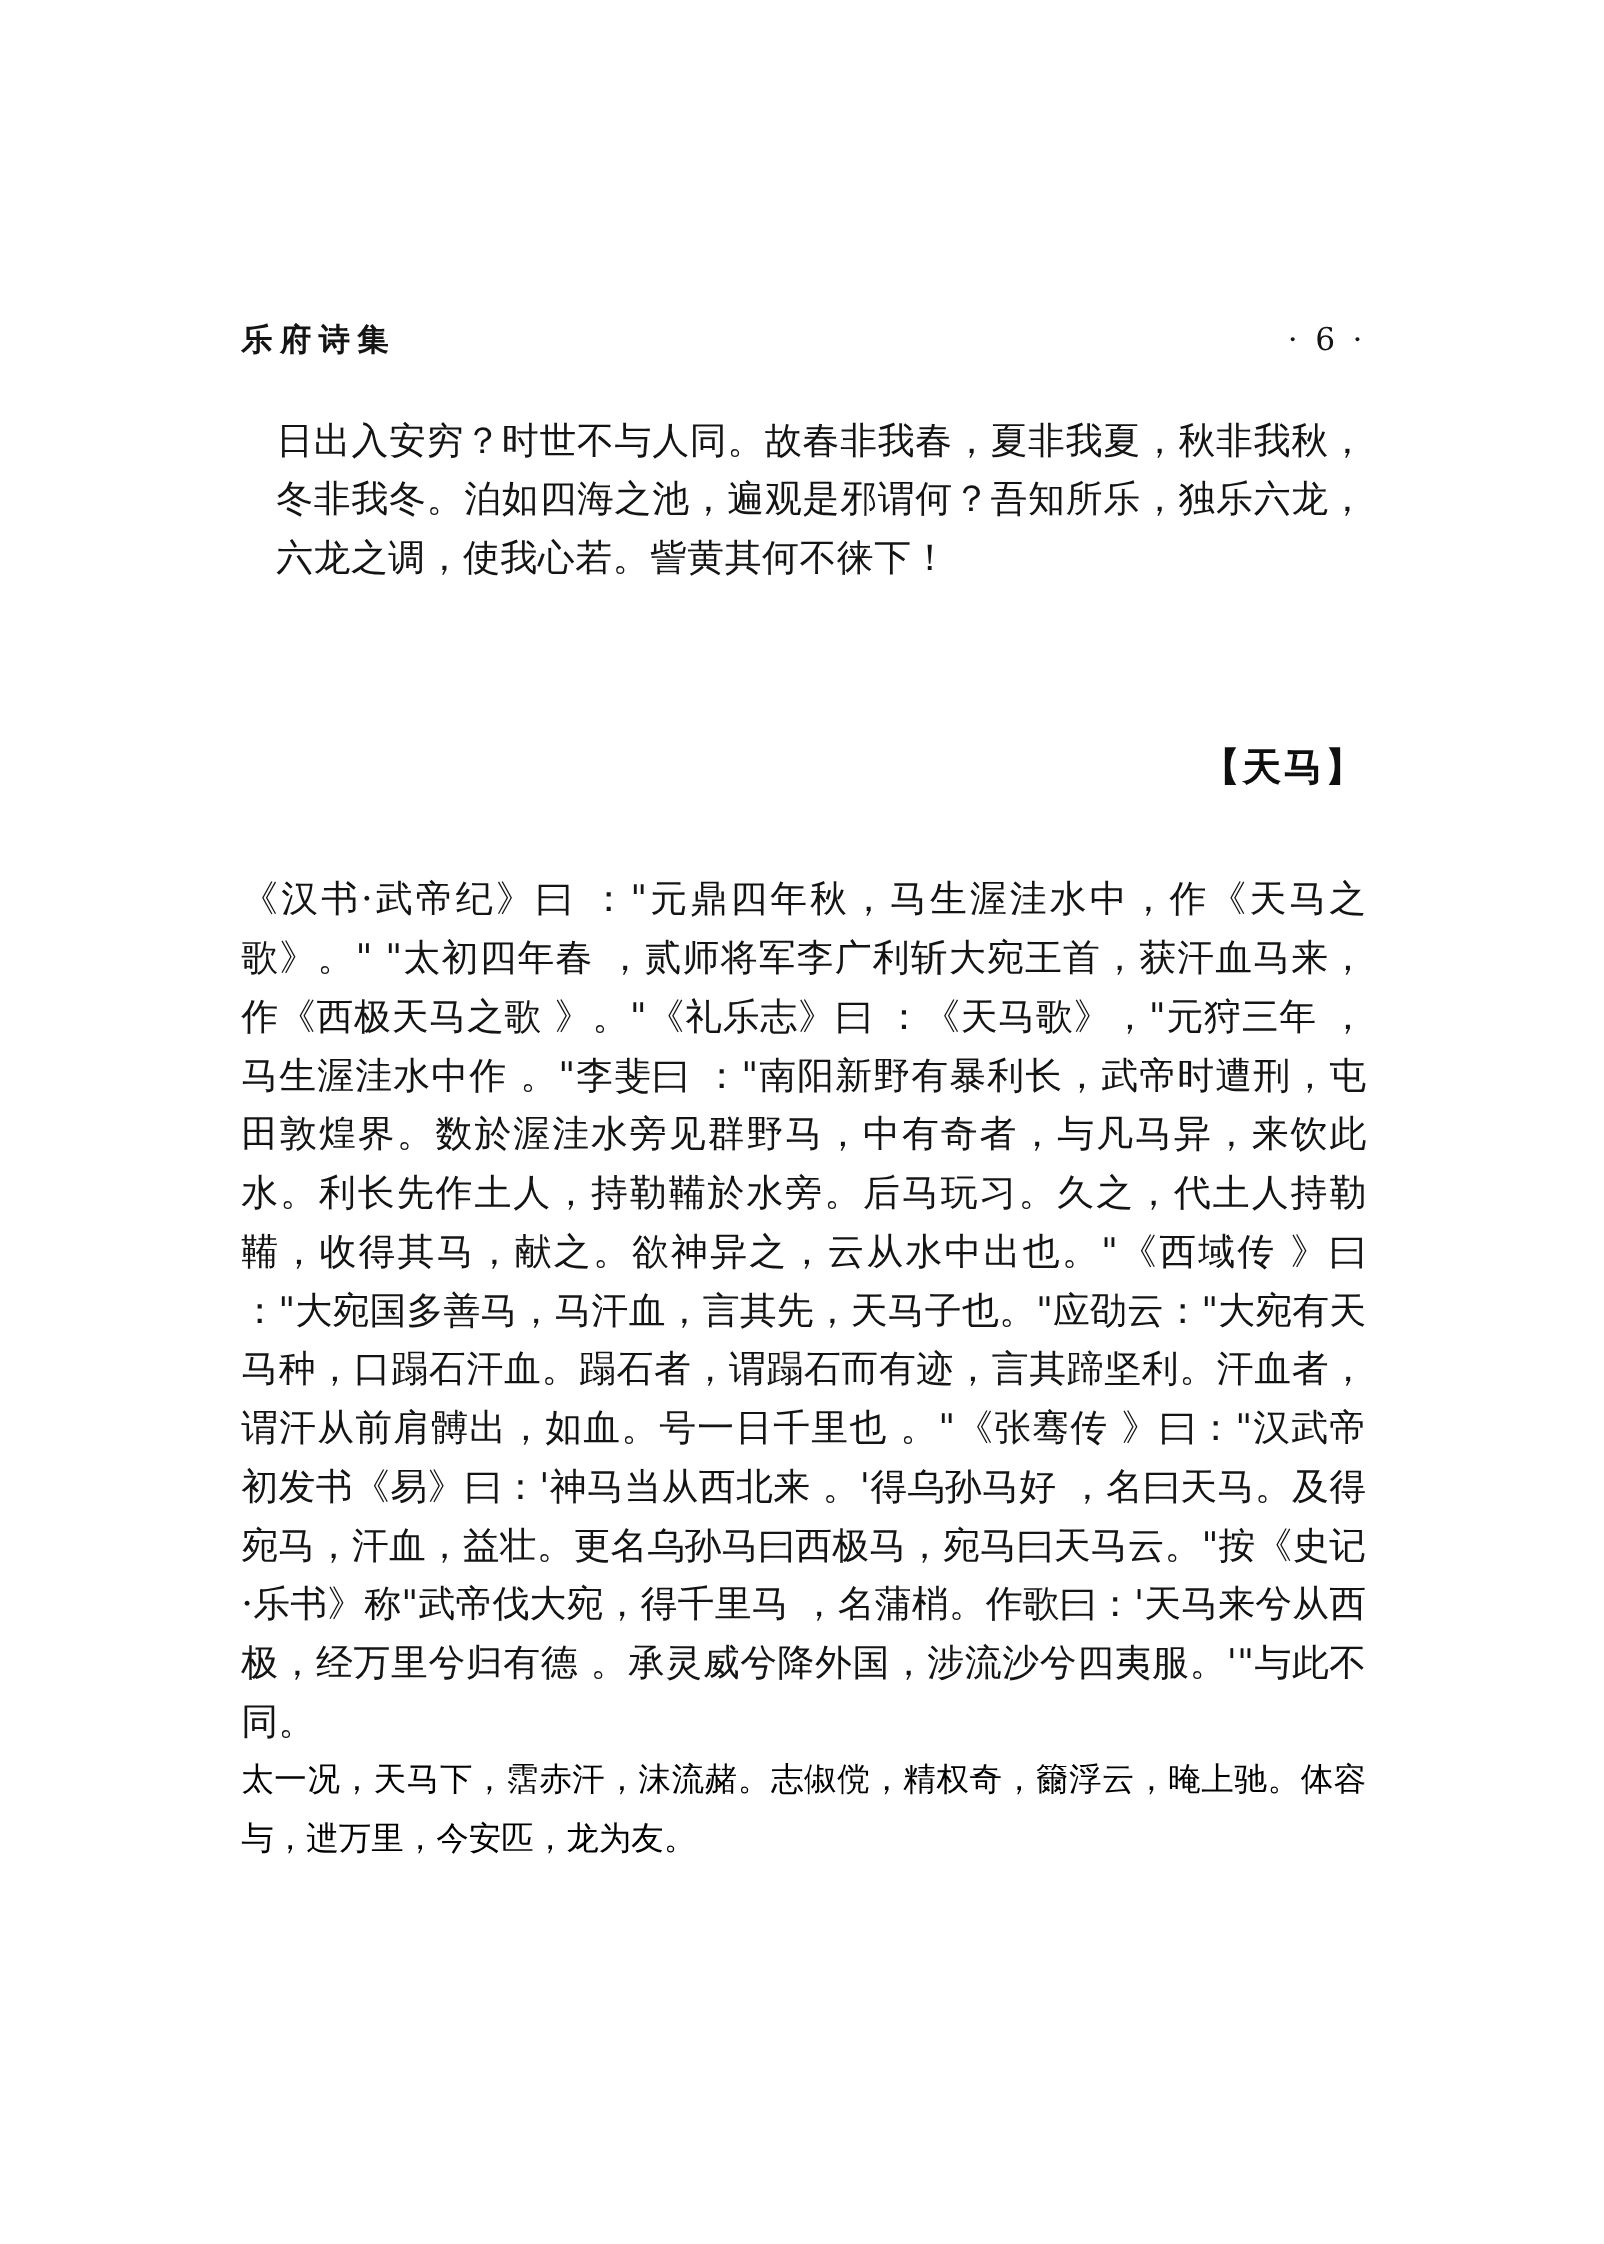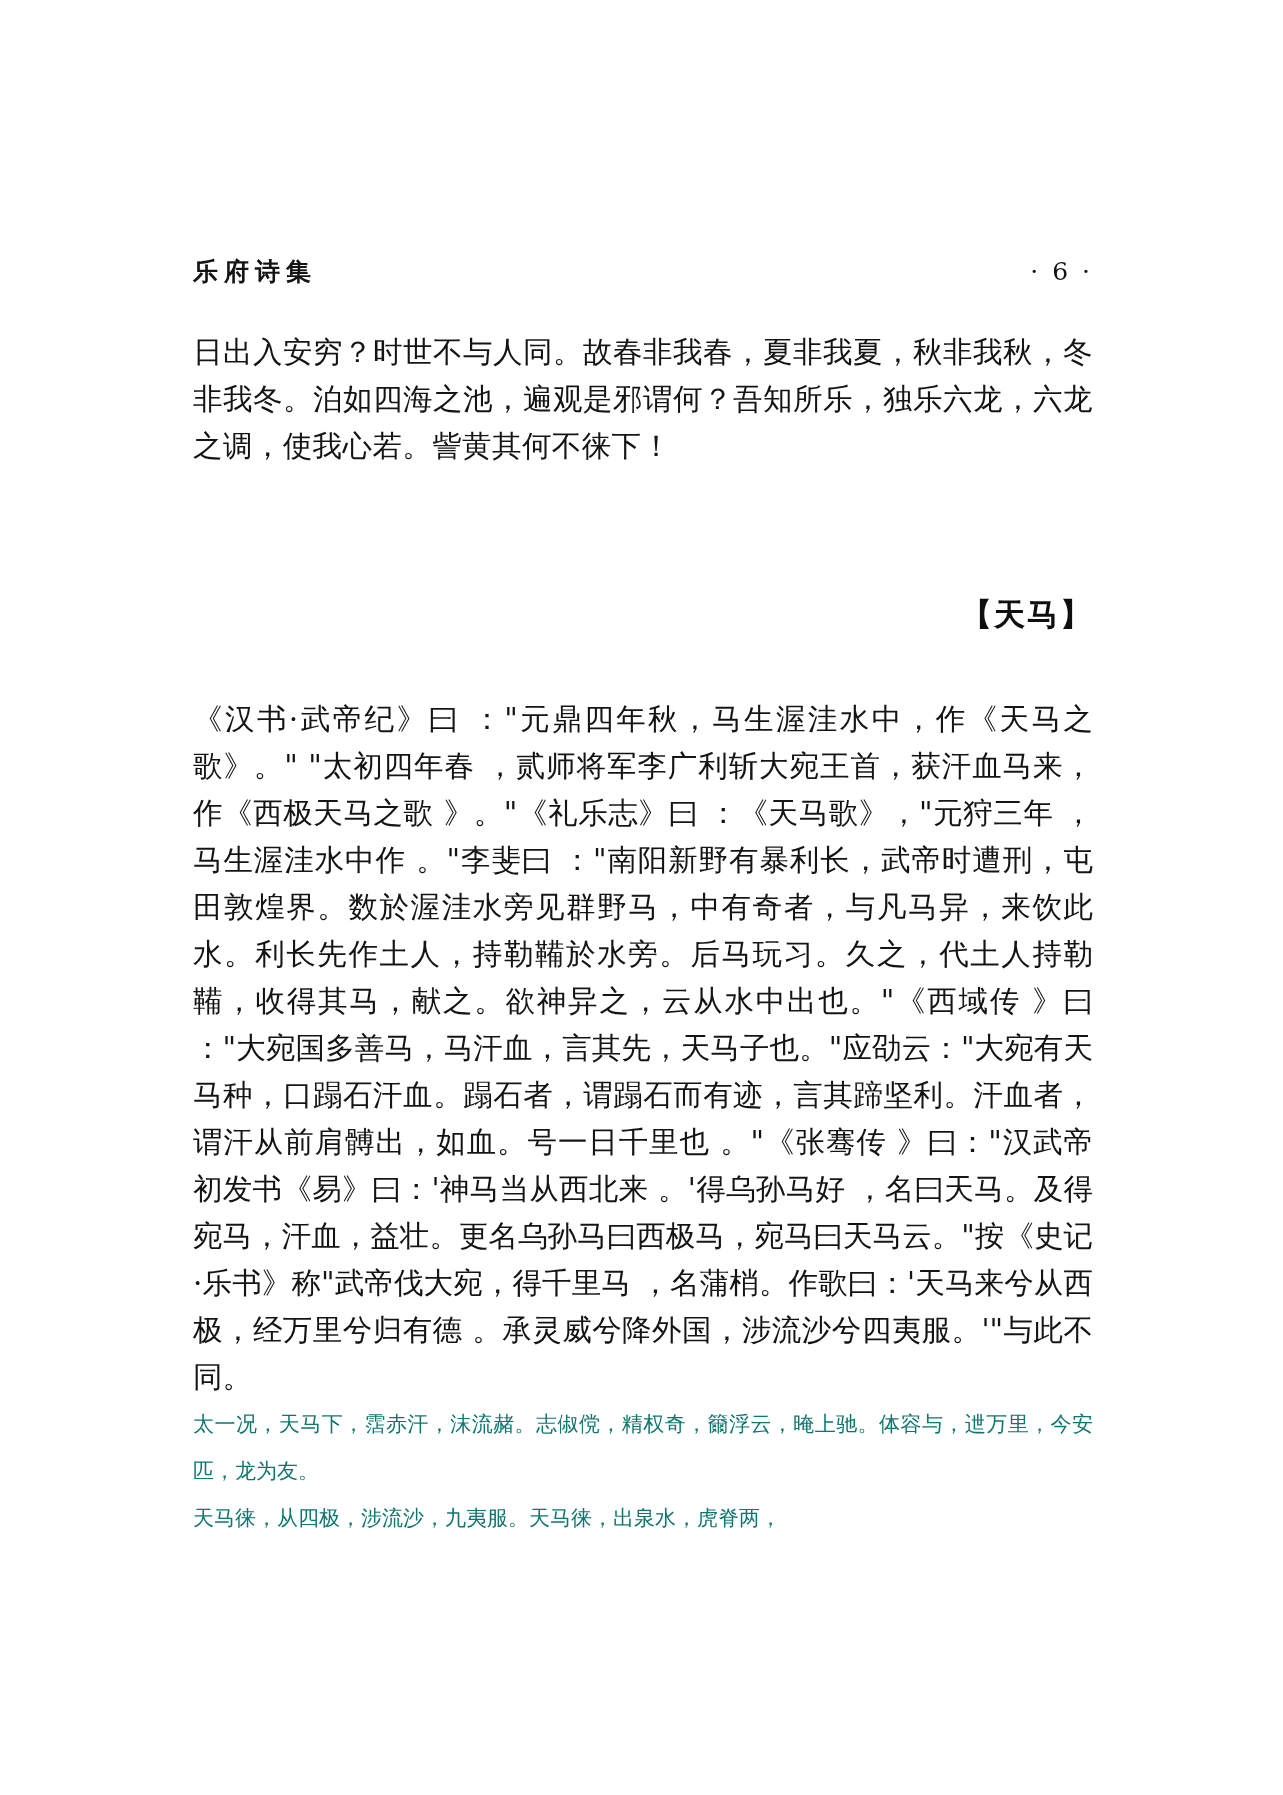--- a/index.html
+++ b/index.html
@@ -49,44 +49,44 @@
     color: #141414;
   }
   .body-para {
     font-size: 29.5px;
     line-height: 47px;
     text-align: justify;
     text-justify: inter-character;
     letter-spacing: 0.4px;
     color: #141414;
   }
-  .para-indent-none { text-indent: 0; }
+  .para-indent-none { text-indent: 0; margin-left: 28px; }
   .section-title {
     text-align: right;
     font-size: 31px;
     line-height: 48px;
     font-weight: 600;
     letter-spacing: 2px;
     color: #0f0f0f;
   }
   .gap-large { height: 120px; }
   .gap-mid { height: 58px; }
   .commentary {
     font-size: 29.5px;
     line-height: 47px;
     text-align: justify;
     text-justify: inter-character;
     color: #141414;
   }
   .verse {
-    font-size: 21px;
+    font-size: 26px;
     line-height: 47px;
     text-align: justify;
     text-justify: inter-character;
-    color: #0f766e;
+    color: #000000;
   }
 </style>
 </head>
 <body>
 
 <div class="page">
   <div class="content">
 
     <div class="header-row">
       <div class="running-title">乐府诗集</div>
@@ -97,16 +97,15 @@
 
     <div class="gap-large"></div>
 
     <div class="section-title">【天马】</div>
 
     <div class="gap-mid"></div>
 
     <div class="commentary">《汉书·武帝纪》曰 ："元鼎四年秋，马生渥洼水中，作《天马之歌》。"  "太初四年春 ，贰师将军李广利斩大宛王首，获汗血马来，作《西极天马之歌 》。"《礼乐志》曰 ：《天马歌》，"元狩三年 ，马生渥洼水中作 。"李斐曰 ："南阳新野有暴利长，武帝时遭刑，屯田敦煌界。数於渥洼水旁见群野马，中有奇者，与凡马异，来饮此水。利长先作土人，持勒鞴於水旁。后马玩习。久之，代土人持勒鞴，收得其马，献之。欲神异之，云从水中出也。"《西域传 》曰 ："大宛国多善马，马汗血，言其先，天马子也。"应劭云："大宛有天马种，口蹋石汗血。蹋石者，谓蹋石而有迹，言其蹄坚利。汗血者，谓汗从前肩髆出，如血。号一日千里也 。"《张骞传 》曰："汉武帝初发书《易》曰：'神马当从西北来 。'得乌孙马好 ，名曰天马。及得宛马，汗血，益壮。更名乌孙马曰西极马，宛马曰天马云。"按《史记·乐书》称"武帝伐大宛，得千里马 ，名蒲梢。作歌曰：'天马来兮从西极，经万里兮归有德 。承灵威兮降外国，涉流沙兮四夷服。'"与此不同。</div>
 
     <div class="verse">太一况，天马下，霑赤汗，沫流赭。志俶傥，精权奇，籋浮云，晻上驰。体容与，迣万里，今安匹，龙为友。</div>
-    <div class="verse">天马徕，从四极，涉流沙，九夷服。天马徕，出泉水，虎脊两，</div>
 
   </div>
 </div>
 
 </body></html>

